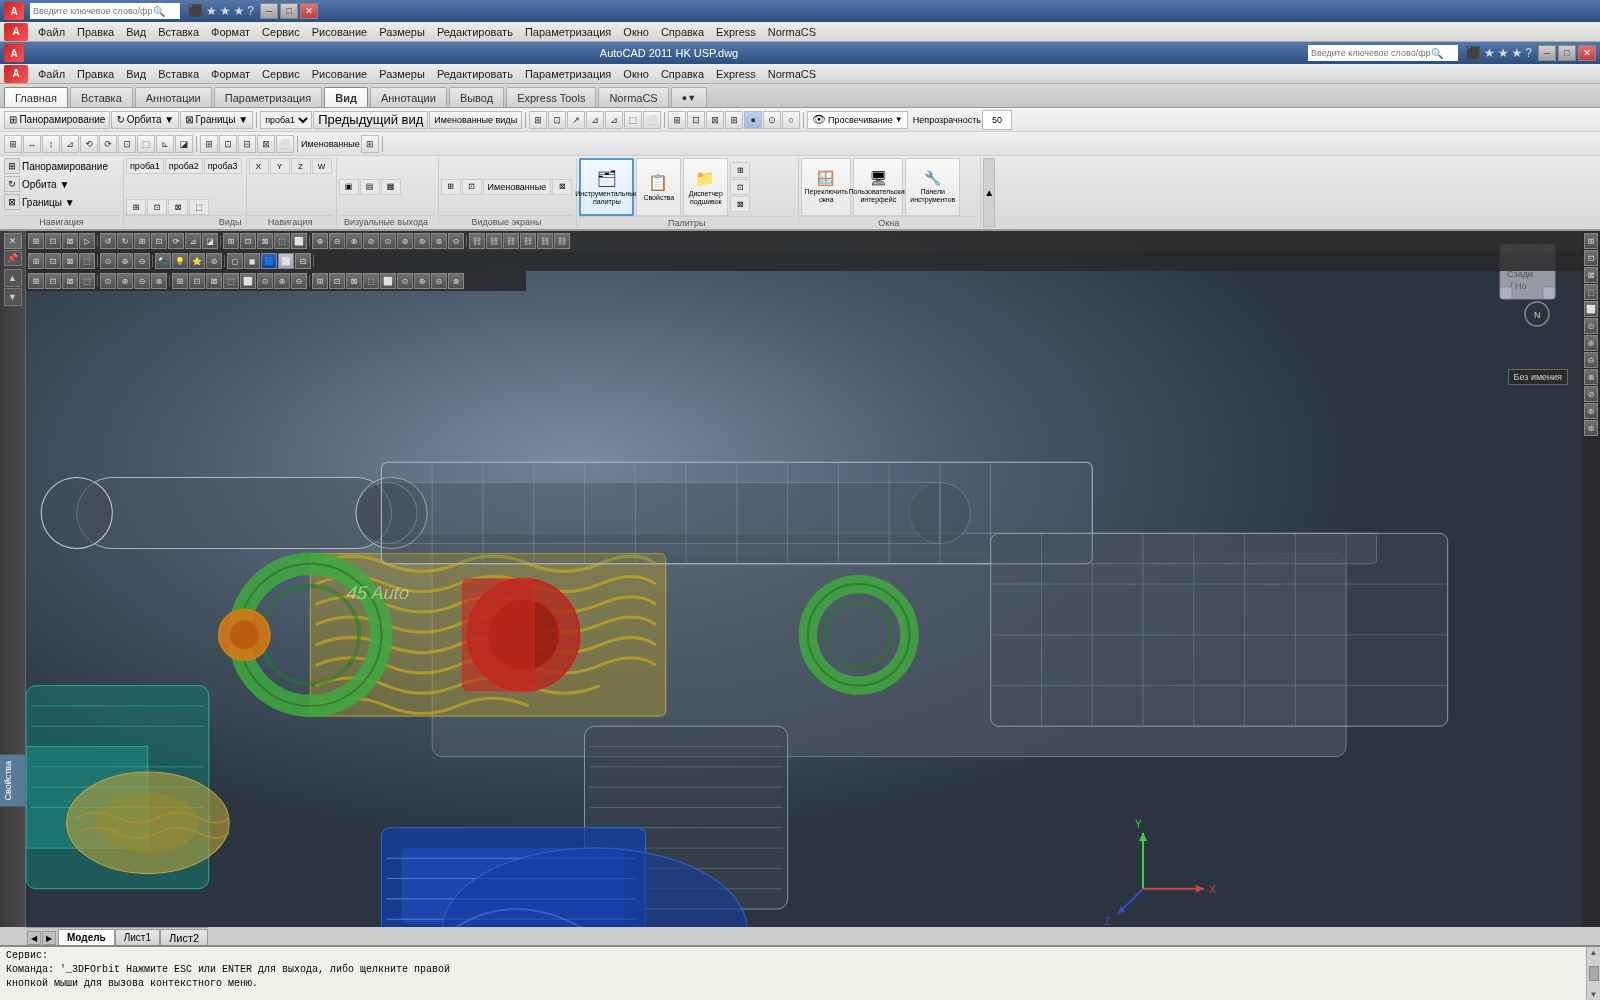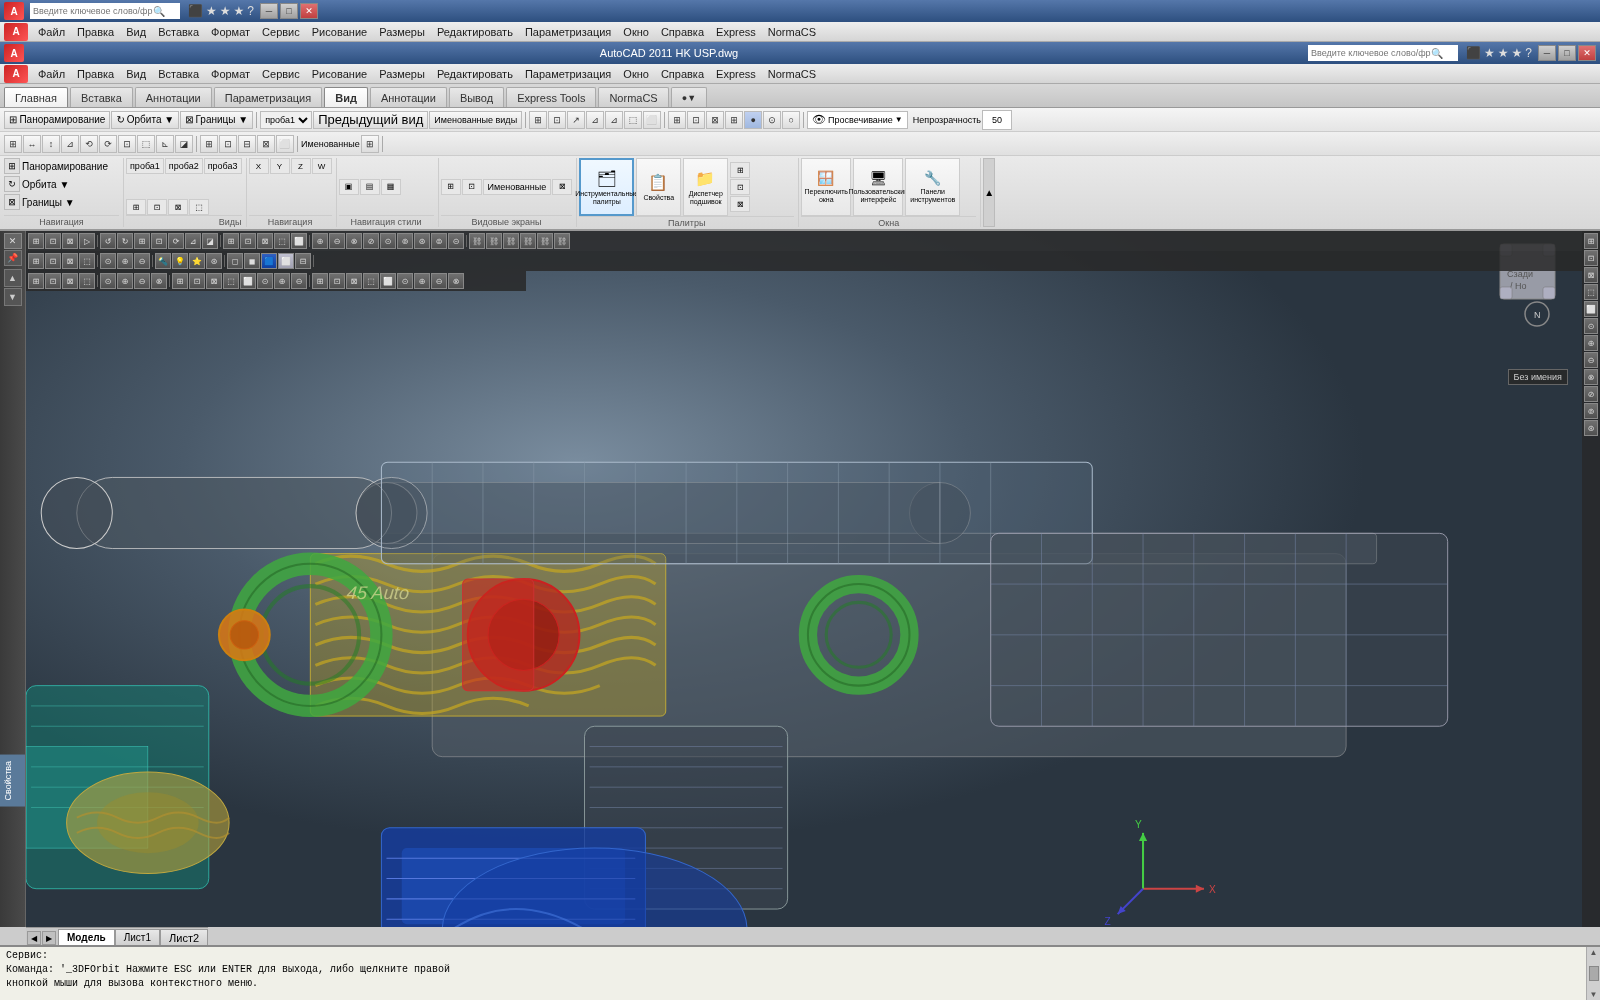--- a/index.html
+++ b/index.html
@@ -279,21 +279,21 @@
         </div>
         <div style="font-size:9px;color:#555;border-top:1px solid #ccc;padding-top:1px;text-align:center;">Навигация</div>
       </div>
 
       <div style="display:flex;flex-direction:column;border-right:1px solid #ccc;padding-right:4px;min-width:100px;">
         <div style="display:flex;gap:1px;flex:1;align-items:center;">
           <div style="height:16px;width:20px;background:#e8e8e8;border:1px solid #ccc;font-size:8px;display:flex;align-items:center;justify-content:center;cursor:pointer;">▣</div>
           <div style="height:16px;width:20px;background:#e8e8e8;border:1px solid #ccc;font-size:8px;display:flex;align-items:center;justify-content:center;cursor:pointer;">▤</div>
           <div style="height:16px;width:20px;background:#e8e8e8;border:1px solid #ccc;font-size:8px;display:flex;align-items:center;justify-content:center;cursor:pointer;">▦</div>
         </div>
-        <div style="font-size:9px;color:#555;border-top:1px solid #ccc;padding-top:1px;text-align:center;">Навигация стили</div>
+        <div style="font-size:9px;color:#555;border-top:1px solid #ccc;padding-top:1px;text-align:center;">Визуальные выхода</div>
       </div>
 
       <div style="display:flex;flex-direction:column;border-right:1px solid #ccc;padding-right:4px;min-width:80px;">
         <div style="display:flex;gap:1px;flex:1;align-items:center;">
           <div style="height:16px;width:20px;background:#e8e8e8;border:1px solid #ccc;font-size:8px;display:flex;align-items:center;justify-content:center;cursor:pointer;">⊞</div>
           <div style="height:16px;width:20px;background:#e8e8e8;border:1px solid #ccc;font-size:8px;display:flex;align-items:center;justify-content:center;cursor:pointer;">⊡</div>
           <div style="height:16px;padding:0 4px;background:#e8e8e8;border:1px solid #ccc;font-size:9px;display:flex;align-items:center;cursor:pointer;">Именованные</div>
           <div style="height:16px;width:20px;background:#e8e8e8;border:1px solid #ccc;font-size:8px;display:flex;align-items:center;justify-content:center;cursor:pointer;">⊠</div>
         </div>
         <div style="font-size:9px;color:#555;border-top:1px solid #ccc;padding-top:1px;text-align:center;">Видовые экраны</div>

